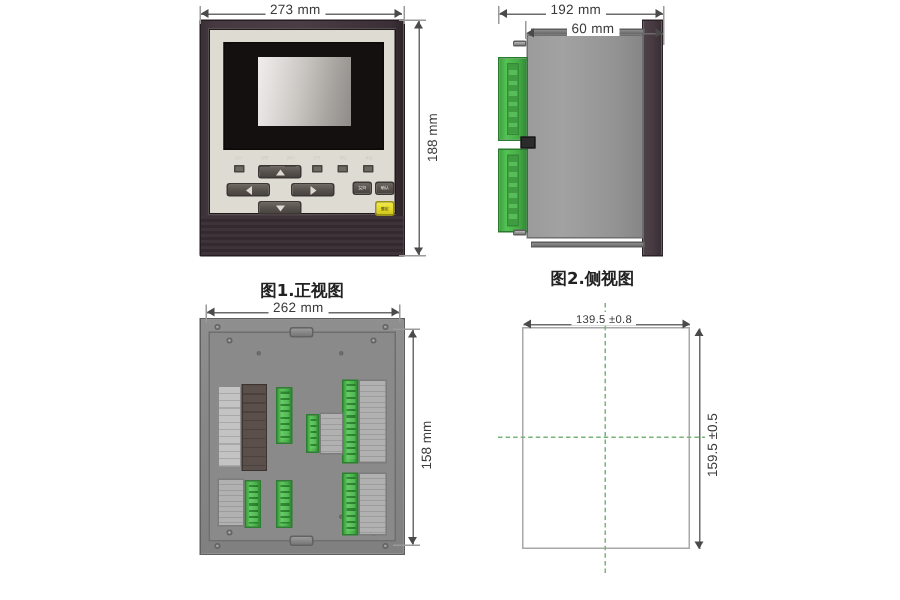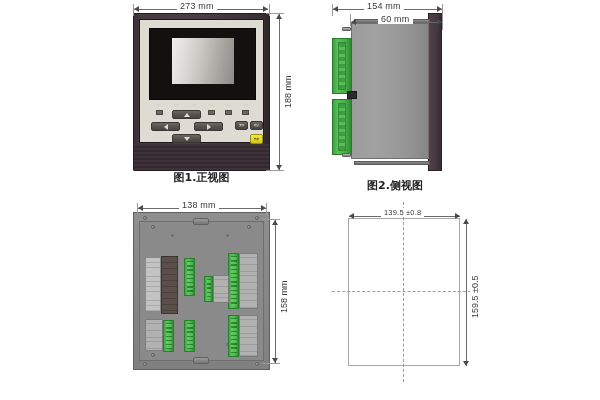--- a/index.html
+++ b/index.html
@@ -286,21 +286,21 @@
   <div class="arrow right" style="left:263px;top:6px;"></div>
   <div class="dim-text" style="left:177px;top:1px;background:#fff;padding:0 3px;">273 mm</div>
 
   <div class="ext-line-h" style="left:266px;top:13px;width:18px;"></div>
   <div class="ext-line-h" style="left:266px;top:170px;width:18px;"></div>
   <div class="dim-line-v" style="left:279px;top:14px;height:156px;"></div>
   <div class="arrow up" style="left:276px;top:14px;"></div>
   <div class="arrow down" style="left:276px;top:165px;"></div>
   <div class="vtext" style="left:283px;top:110px;background:#fff;padding:0 2px;">188 mm</div>
 
-  <div class="caption" style="left:133px;top:170px;width:137px;">图1.正视图</div>
+  <div class="caption" style="left:133px;top:186px;width:137px;">图1.正视图</div>
 
   <div class="fig" id="fig2">
     <div class="sv-faceplate"></div>
     <div class="sv-rail top"></div>
     <div class="sv-rail bot"></div>
     <div class="sv-body"></div>
     <div class="sv-term t1">
       <div class="sv-term-inner"></div>
     </div>
     <div class="sv-term t2">
@@ -309,21 +309,21 @@
     <div class="sv-block"></div>
     <div class="sv-screw s1"></div>
     <div class="sv-screw s2"></div>
   </div>
 
   <div class="ext-line-v" style="left:332px;top:4px;height:12px;"></div>
   <div class="ext-line-v" style="left:442px;top:4px;height:26px;"></div>
   <div class="dim-line-h" style="left:333px;top:9px;width:109px;"></div>
   <div class="arrow left" style="left:333px;top:6px;"></div>
   <div class="arrow right" style="left:437px;top:6px;"></div>
-  <div class="dim-text" style="left:364px;top:1px;background:#fff;padding:0 3px;">154 mm</div>
+  <div class="dim-text" style="left:364px;top:1px;background:#fff;padding:0 3px;">192 mm</div>
 
   <div class="ext-line-v" style="left:350px;top:14px;height:12px;"></div>
   <div class="dim-line-h" style="left:351px;top:22px;width:91px;"></div>
   <div class="arrow left" style="left:351px;top:19px;"></div>
   <div class="arrow right" style="left:437px;top:19px;"></div>
   <div class="dim-text" style="left:378px;top:14px;background:#fff;padding:0 3px;">60 mm</div>
 
   <div class="caption" style="left:330px;top:178px;width:130px;">图2.侧视图</div>
 
   <div class="fig" id="fig3">
@@ -359,21 +359,21 @@
     <div class="rv-grey" style="left:106px;top:41px;width:19px;height:56px;"></div>
     <div class="rv-grey" style="left:106px;top:103px;width:19px;height:42px;"></div>
     <div class="rv-grey" style="left:12px;top:107px;width:18px;height:32px;"></div>
   </div>
 
   <div class="ext-line-v" style="left:137px;top:203px;height:12px;"></div>
   <div class="ext-line-v" style="left:266px;top:203px;height:12px;"></div>
   <div class="dim-line-h" style="left:138px;top:208px;width:128px;"></div>
   <div class="arrow left" style="left:138px;top:205px;"></div>
   <div class="arrow right" style="left:261px;top:205px;"></div>
-  <div class="dim-text" style="left:179px;top:200px;background:#fff;padding:0 3px;">138 mm</div>
+  <div class="dim-text" style="left:179px;top:200px;background:#fff;padding:0 3px;">262 mm</div>
 
   <div class="ext-line-h" style="left:262px;top:219px;width:18px;"></div>
   <div class="ext-line-h" style="left:262px;top:363px;width:18px;"></div>
   <div class="dim-line-v" style="left:275px;top:220px;height:143px;"></div>
   <div class="arrow up" style="left:272px;top:220px;"></div>
   <div class="arrow down" style="left:272px;top:358px;"></div>
   <div class="vtext" style="left:279px;top:315px;background:#fff;padding:0 2px;">158 mm</div>
 
 
   <div class="fig" id="fig4">

